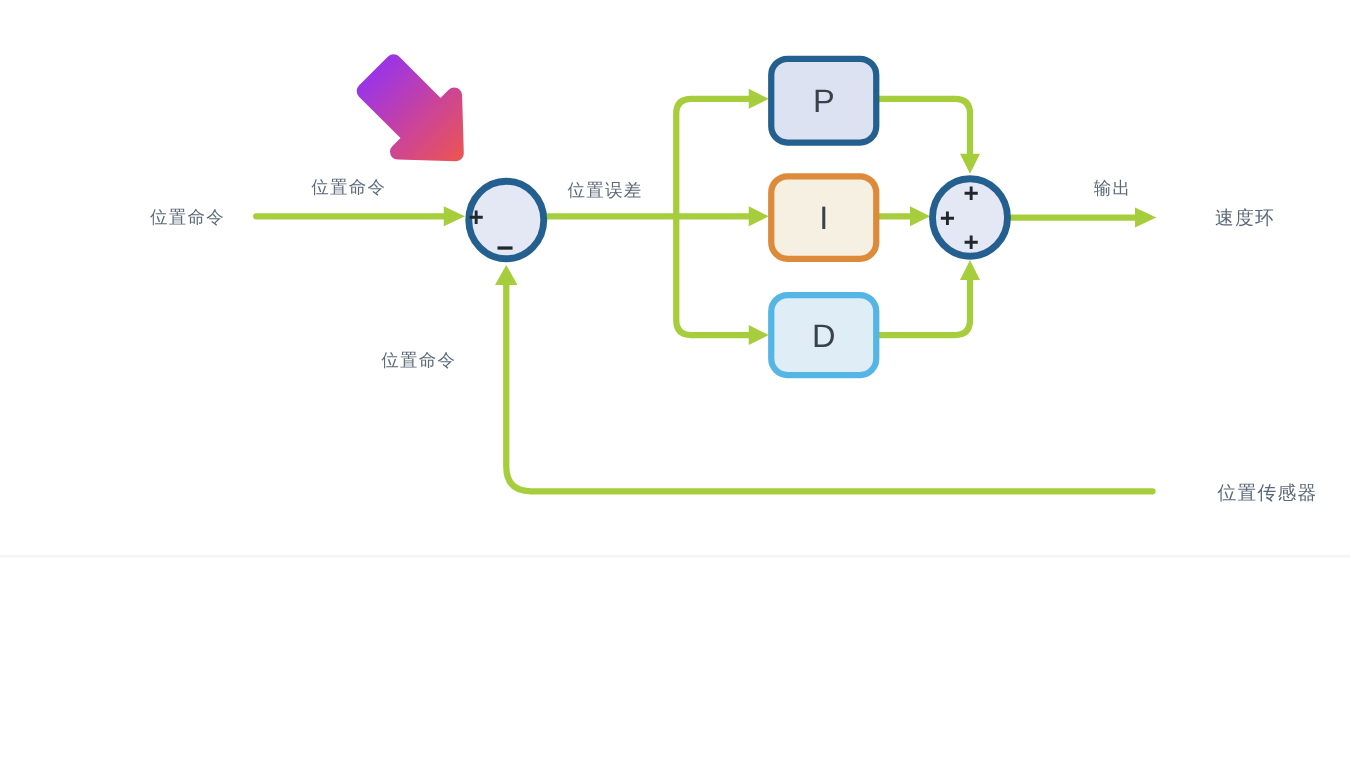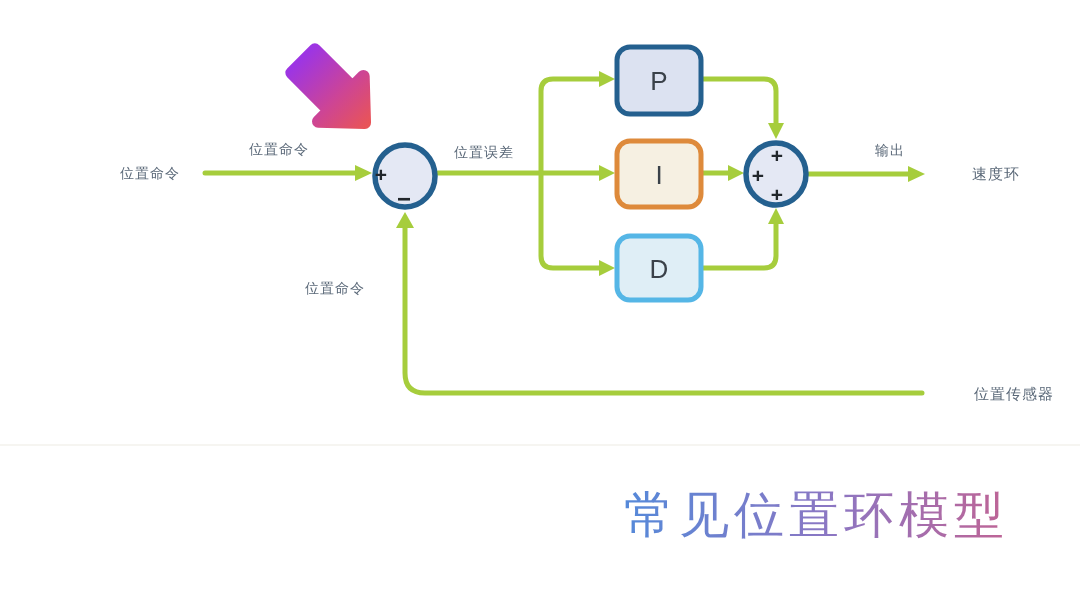--- a/index.html
+++ b/index.html
@@ -128,15 +128,14 @@
   <div class="block-letter" style="left:659px; top:81px;">P</div>
   <div class="block-letter" style="left:659px; top:175px;">I</div>
   <div class="block-letter" style="left:659px; top:269px;">D</div>
 
   <div class="sign" style="left:381px; top:174px;">+</div>
   <div class="sign minus" style="left:404px; top:199px;">−</div>
   <div class="sign" style="left:777px; top:155px;">+</div>
   <div class="sign" style="left:758px; top:175px;">+</div>
   <div class="sign" style="left:777px; top:194px;">+</div>
 
-  <div class="main-title">常见位置环模型</div>
 
 </div>
 
 </body></html>

